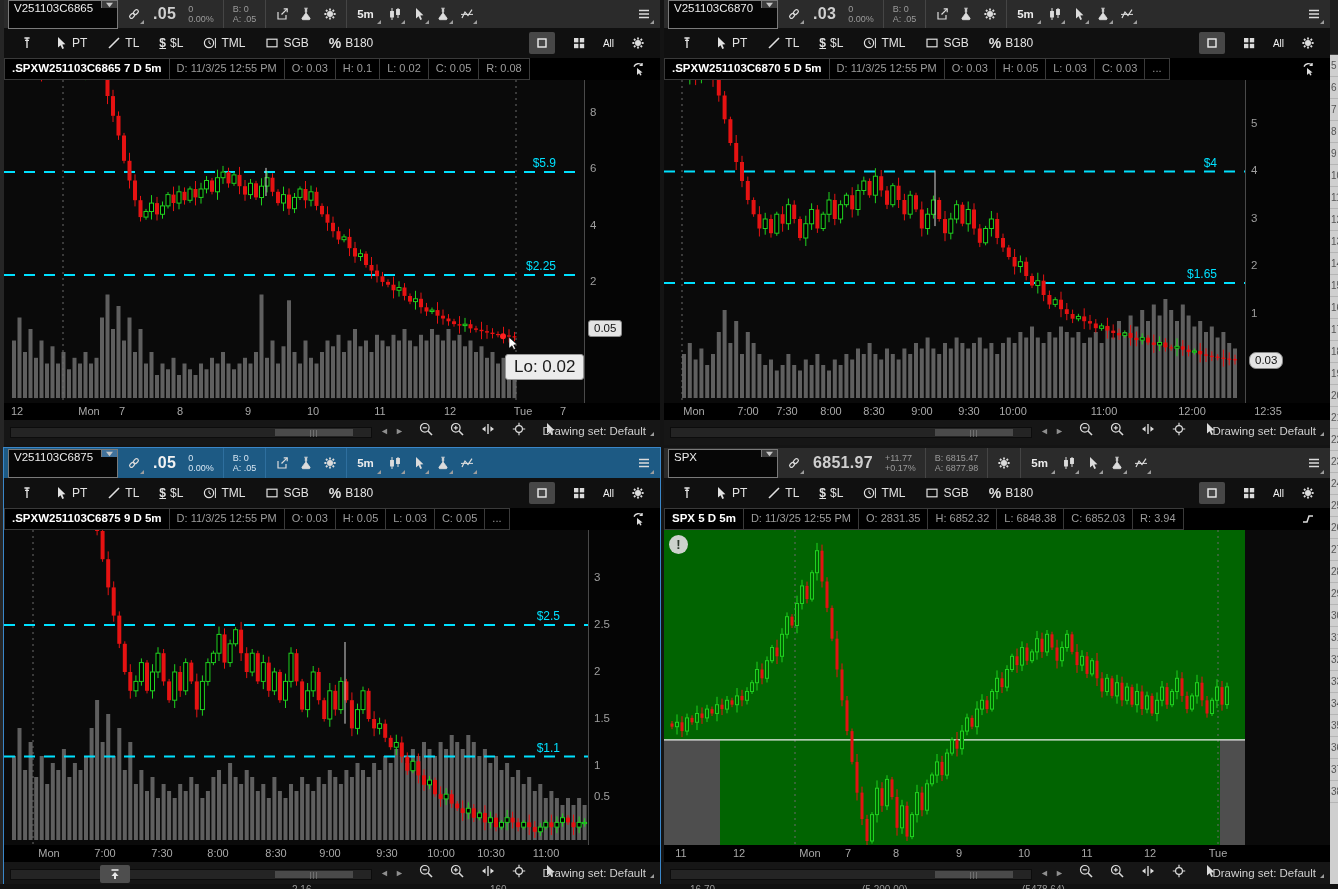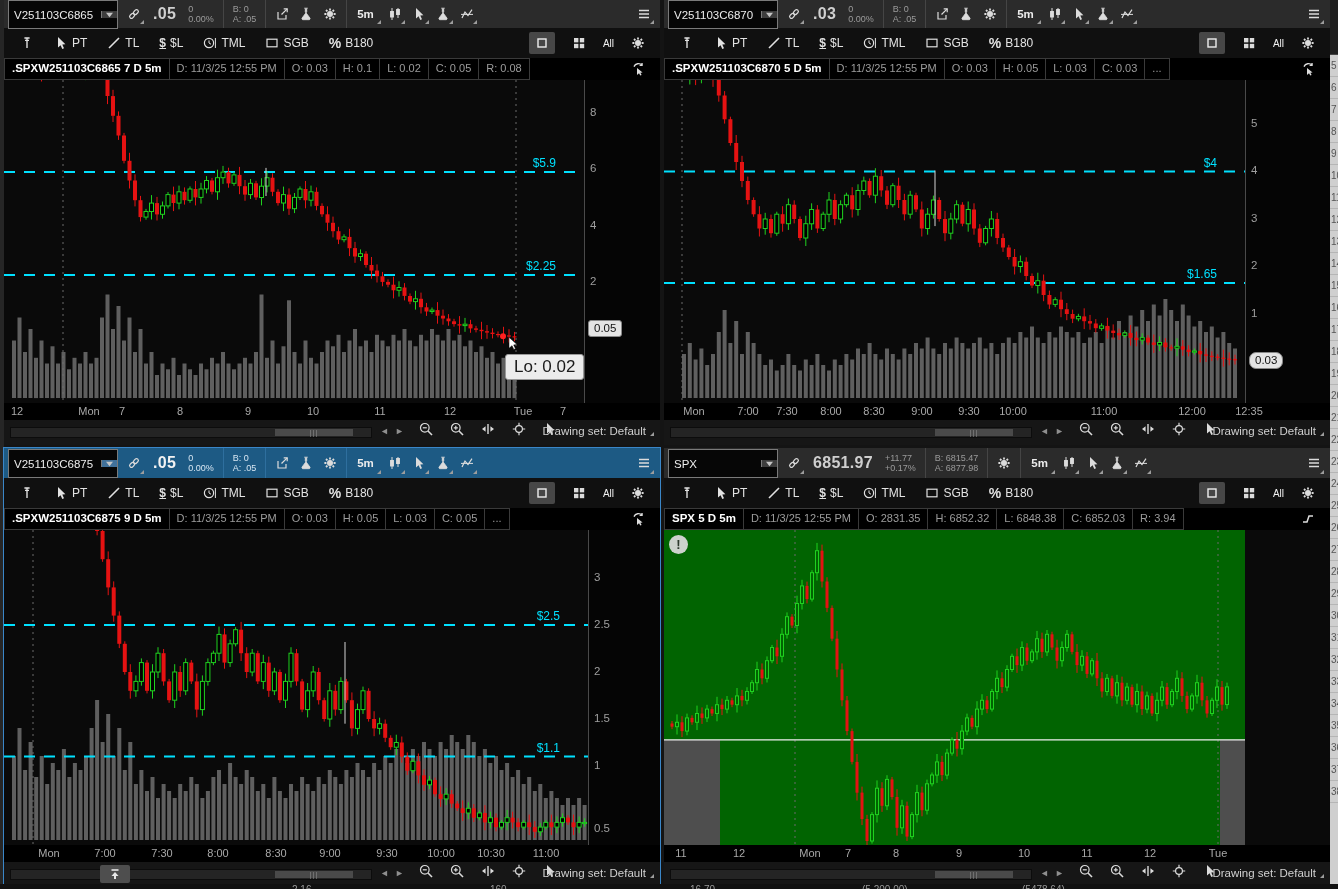--- a/index.html
+++ b/index.html
@@ -6,21 +6,21 @@
   html,body{width:1338px;height:889px;overflow:hidden}
   body{position:relative;background:#141414;font-family:"Liberation Sans",sans-serif;-webkit-font-smoothing:antialiased}
   .panel{position:absolute;background:#000}
   .panel.active{outline:1px solid #3a86c8}
   
   .tb1{display:flex;align-items:center;background:#2b2b2b;padding:0 4px;position:relative;height:28px}
   .row2 .tb1{height:30px}
   .tb1.blue{background:#1d5a84}
   .sep{width:1px;align-self:stretch;background:#454545;margin:0 4px}
   .blue .sep{background:#2e6f9e}
-  .symbox{display:flex;align-items:center;height:29px;border:1px solid #7a7a7a;background:#060606;margin-right:4px}
+  .symbox{display:flex;align-items:flex-start;height:29px;border:1px solid #7a7a7a;background:#060606;margin-right:4px}
   .symtext{padding:1px 5px 0 5px;color:#ececec;font-size:11.5px;min-width:92px;white-space:nowrap}
   .ddbtn{width:16px;background:#3d3d3d;color:#c5c5c5;display:flex;align-items:center;justify-content:center;border-left:1px solid #7a7a7a}
   .blue .ddbtn{background:#41719a}
   .px{color:#cfcfcf;font-size:16px;font-weight:bold;padding:0 7px;letter-spacing:.3px}
   .blue .px{color:#f2f2f2}
   .stat2{display:flex;flex-direction:column;justify-content:center;font-size:9px;line-height:10px;color:#9b9b9b;padding:0 5px;white-space:nowrap}
   .blue .stat2{color:#d7e6f2}
   .icnbtn{position:relative;min-width:24px;height:100%;display:inline-flex;align-items:center;justify-content:center;color:#dcdcdc;padding:0 3px}
   .icnbtn svg{display:block}
   .dd::after{content:"";position:absolute;right:2px;bottom:4px;width:0;height:0;border-bottom:4px solid #9d9d9d;border-left:4px solid transparent}
@@ -1104,21 +1104,21 @@
       <span style="left: 30px;">Mon</span>
       <span style="left: 84px;">7:00</span>
       <span style="left: 123px;">7:30</span>
       <span style="left: 167px;">8:00</span>
       <span style="left: 210px;">8:30</span>
       <span style="left: 258px;">9:00</span>
       <span style="left: 305px;">9:30</span>
       <span style="left: 349px;">10:00</span>
       <span style="left: 440px;">11:00</span>
       <span style="left: 528px;">12:00</span>
-      <span style="left: 585px;">12:35</span>
+      <span style="left: 604px;">12:35</span>
     </div>
   <div class="scroll">
       <div class="track" style="width: 362px;">
         <div class="thumb" style="left: 264px; width: 78px;">|||</div>
       </div>
       <span class="sarr" style="left: 376px;">◄</span>
       <span class="sarr" style="left: 391px;">►</span>
       <span class="ficons" style="left: 410px;">
         <span class="icnbtn">
           <svg width="14" height="14" viewBox="0 0 14 14" fill="none" stroke="currentColor" stroke-width="1.2">
@@ -1660,21 +1660,21 @@
         <line x1="580.6" y1="288.2" x2="580.6" y2="296.7" stroke="#1fd11f" stroke-width="1"></line>
         <rect x="578.6" y="292.4" width="4" height="1.2" fill="#000" stroke="#1fd11f" stroke-width="1"></rect>
         <line x1="341" y1="112.0" x2="341" y2="193.7" stroke="#d4d4d4" stroke-width="1"></line>
       </svg>
       <div class="yaxis" id="yaxis2" style="width: 72px;">
         <span class="ytick" style="top: 41px;">3</span>
         <span class="ytick" style="top: 88px;">2.5</span>
         <span class="ytick" style="top: 135px;">2</span>
         <span class="ytick" style="top: 182px;">1.5</span>
         <span class="ytick" style="top: 229px;">1</span>
-        <span class="ytick" style="top: 292px; text-align: center;">0.5</span>
+        <span class="ytick" style="top: 260px; text-align: center;">0.5</span>
       </div>
   </div>
   <div class="taxis">
       <span style="left: 45px;">Mon</span>
       <span style="left: 101px;">7:00</span>
       <span style="left: 158px;">7:30</span>
       <span style="left: 214px;">8:00</span>
       <span style="left: 272px;">8:30</span>
       <span style="left: 326px;">9:00</span>
       <span style="left: 383px;">9:30</span>

